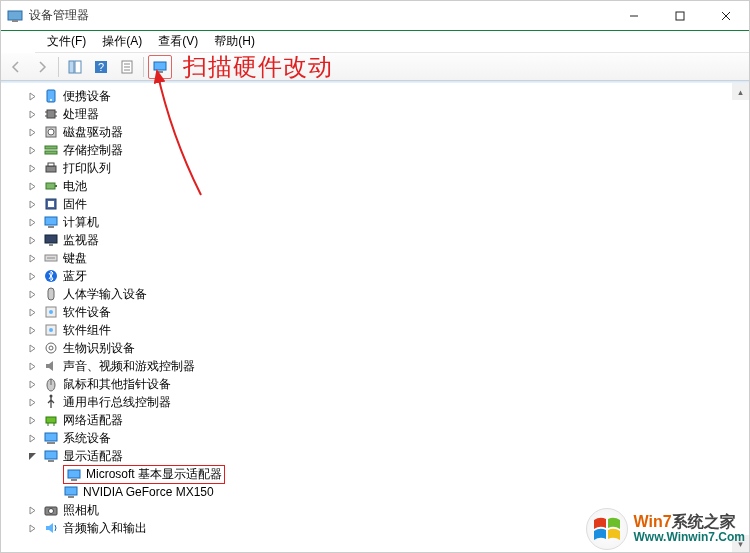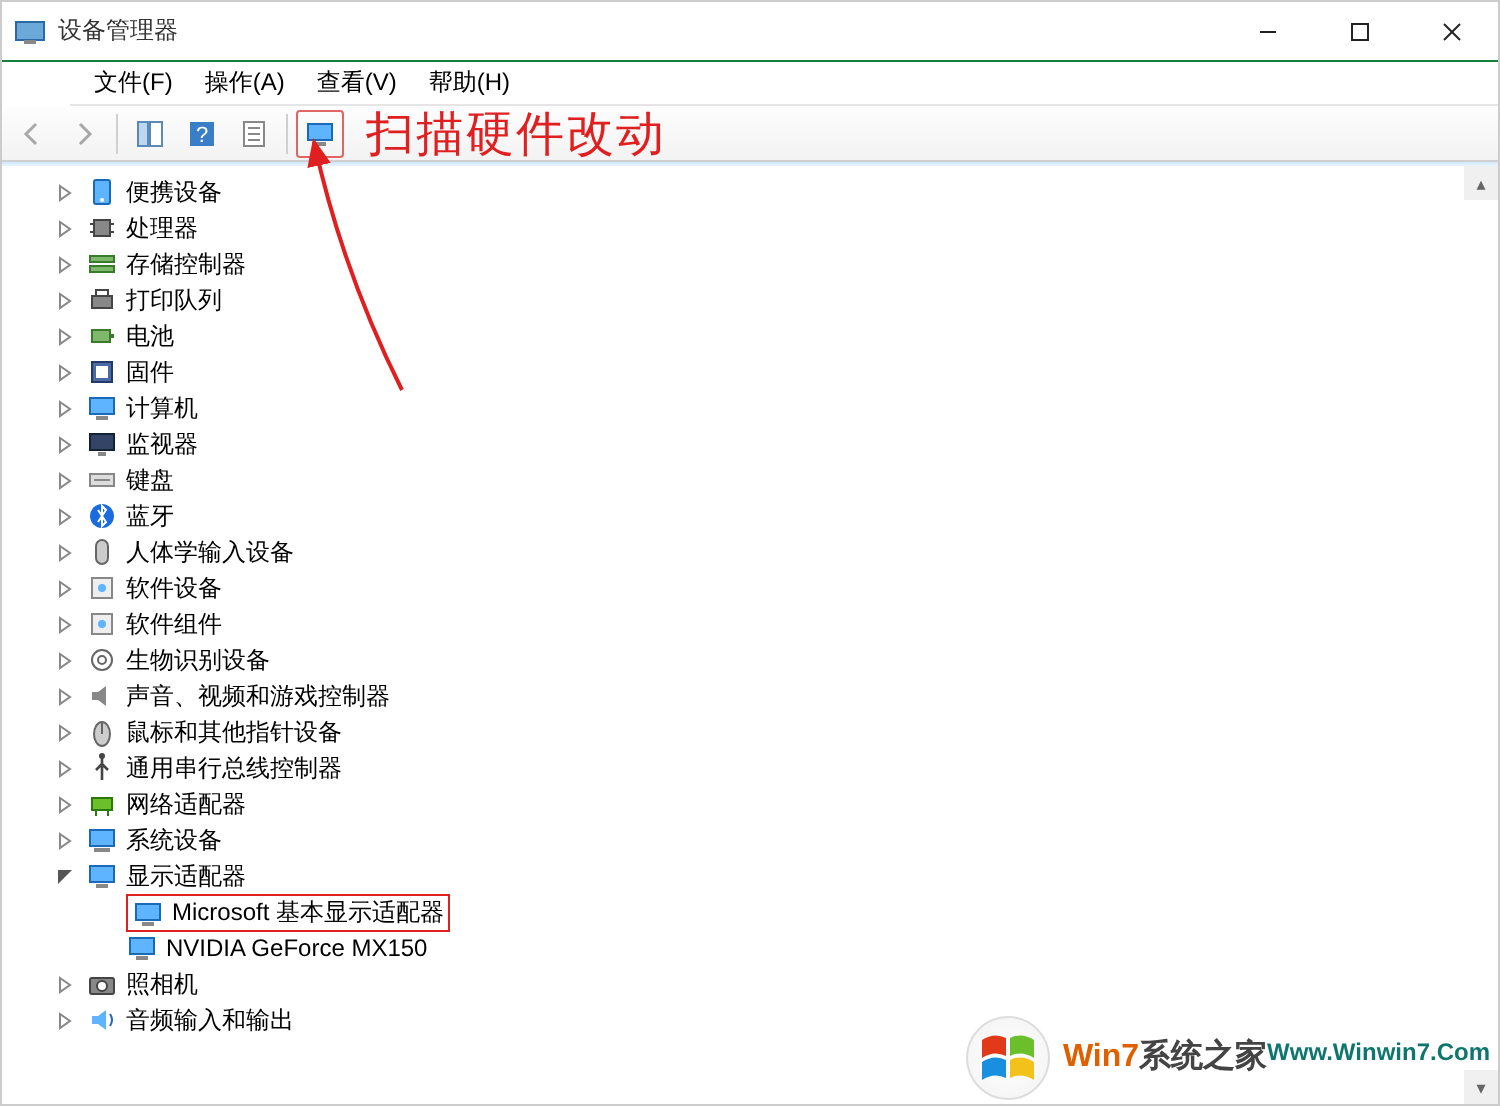--- a/index.html
+++ b/index.html
@@ -139,21 +139,21 @@
     display:flex; align-items: center;
     gap: 6px;
   }
   .wm-logo {
     width: 42px; height: 42px;
     border-radius: 50%;
     background: radial-gradient(#fff,#f2f2f2);
     border:1px solid #ddd;
     display:flex;align-items:center;justify-content:center;
   }
-  .wm-text { display:flex; flex-direction:row; line-height:1.15; }
+  .wm-text { display:flex; flex-direction:column; line-height:1.15; }
   .wm-line1 { font-size:16px; font-weight:bold; }
   .wm-line1 .accent { color:#e06000; }
   .wm-line1 .rest { color:#444; }
   .wm-line2 { font-size:12px; color:#0f766e; font-weight:bold; }
   
   .ico { width:16px; height:16px; }
 </style>
 </head>
 <body>
 
@@ -273,20 +273,32 @@
           </svg></span>
         <span class="label">处理器</span>
       </div>
       <div class="tree-row">
         <span class="exp">
           <svg width="9" height="9">
             <path d="M2 1 L7 4.5 L2 8 Z" fill="none" stroke="#888"></path>
           </svg>
         </span>
         <span class="icon"><svg class="ico" viewBox="0 0 16 16">
+            <rect x="3" y="3" width="10" height="10" fill="#ccc" stroke="#666"></rect>
+            <circle cx="8" cy="8" r="3" fill="#fff" stroke="#666"></circle>
+          </svg></span>
+        <span class="label">磁盘驱动器</span>
+      </div>
+      <div class="tree-row">
+        <span class="exp">
+          <svg width="9" height="9">
+            <path d="M2 1 L7 4.5 L2 8 Z" fill="none" stroke="#888"></path>
+          </svg>
+        </span>
+        <span class="icon"><svg class="ico" viewBox="0 0 16 16">
             <rect x="2" y="4" width="12" height="3" fill="#7db86b" stroke="#3a7a2a"></rect>
             <rect x="2" y="9" width="12" height="3" fill="#7db86b" stroke="#3a7a2a"></rect>
           </svg></span>
         <span class="label">存储控制器</span>
       </div>
       <div class="tree-row">
         <span class="exp">
           <svg width="9" height="9">
             <path d="M2 1 L7 4.5 L2 8 Z" fill="none" stroke="#888"></path>
           </svg>

